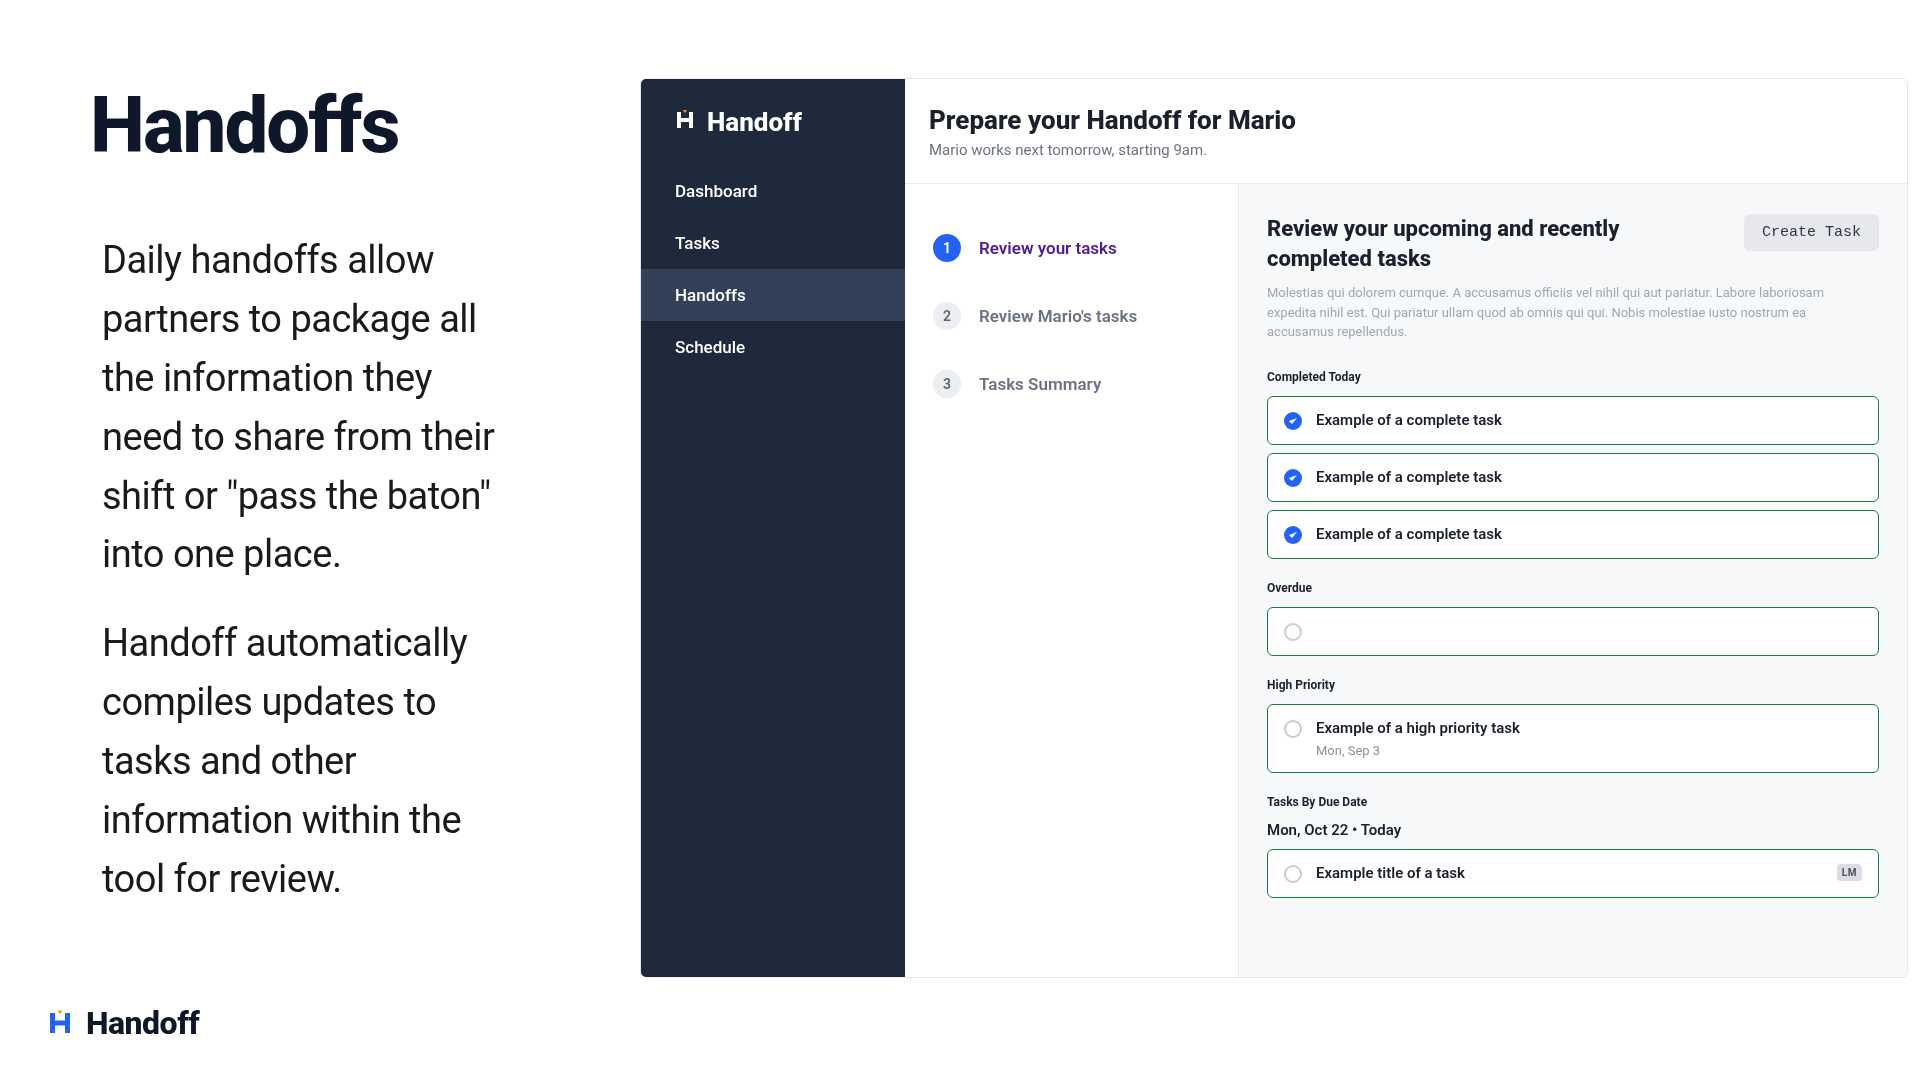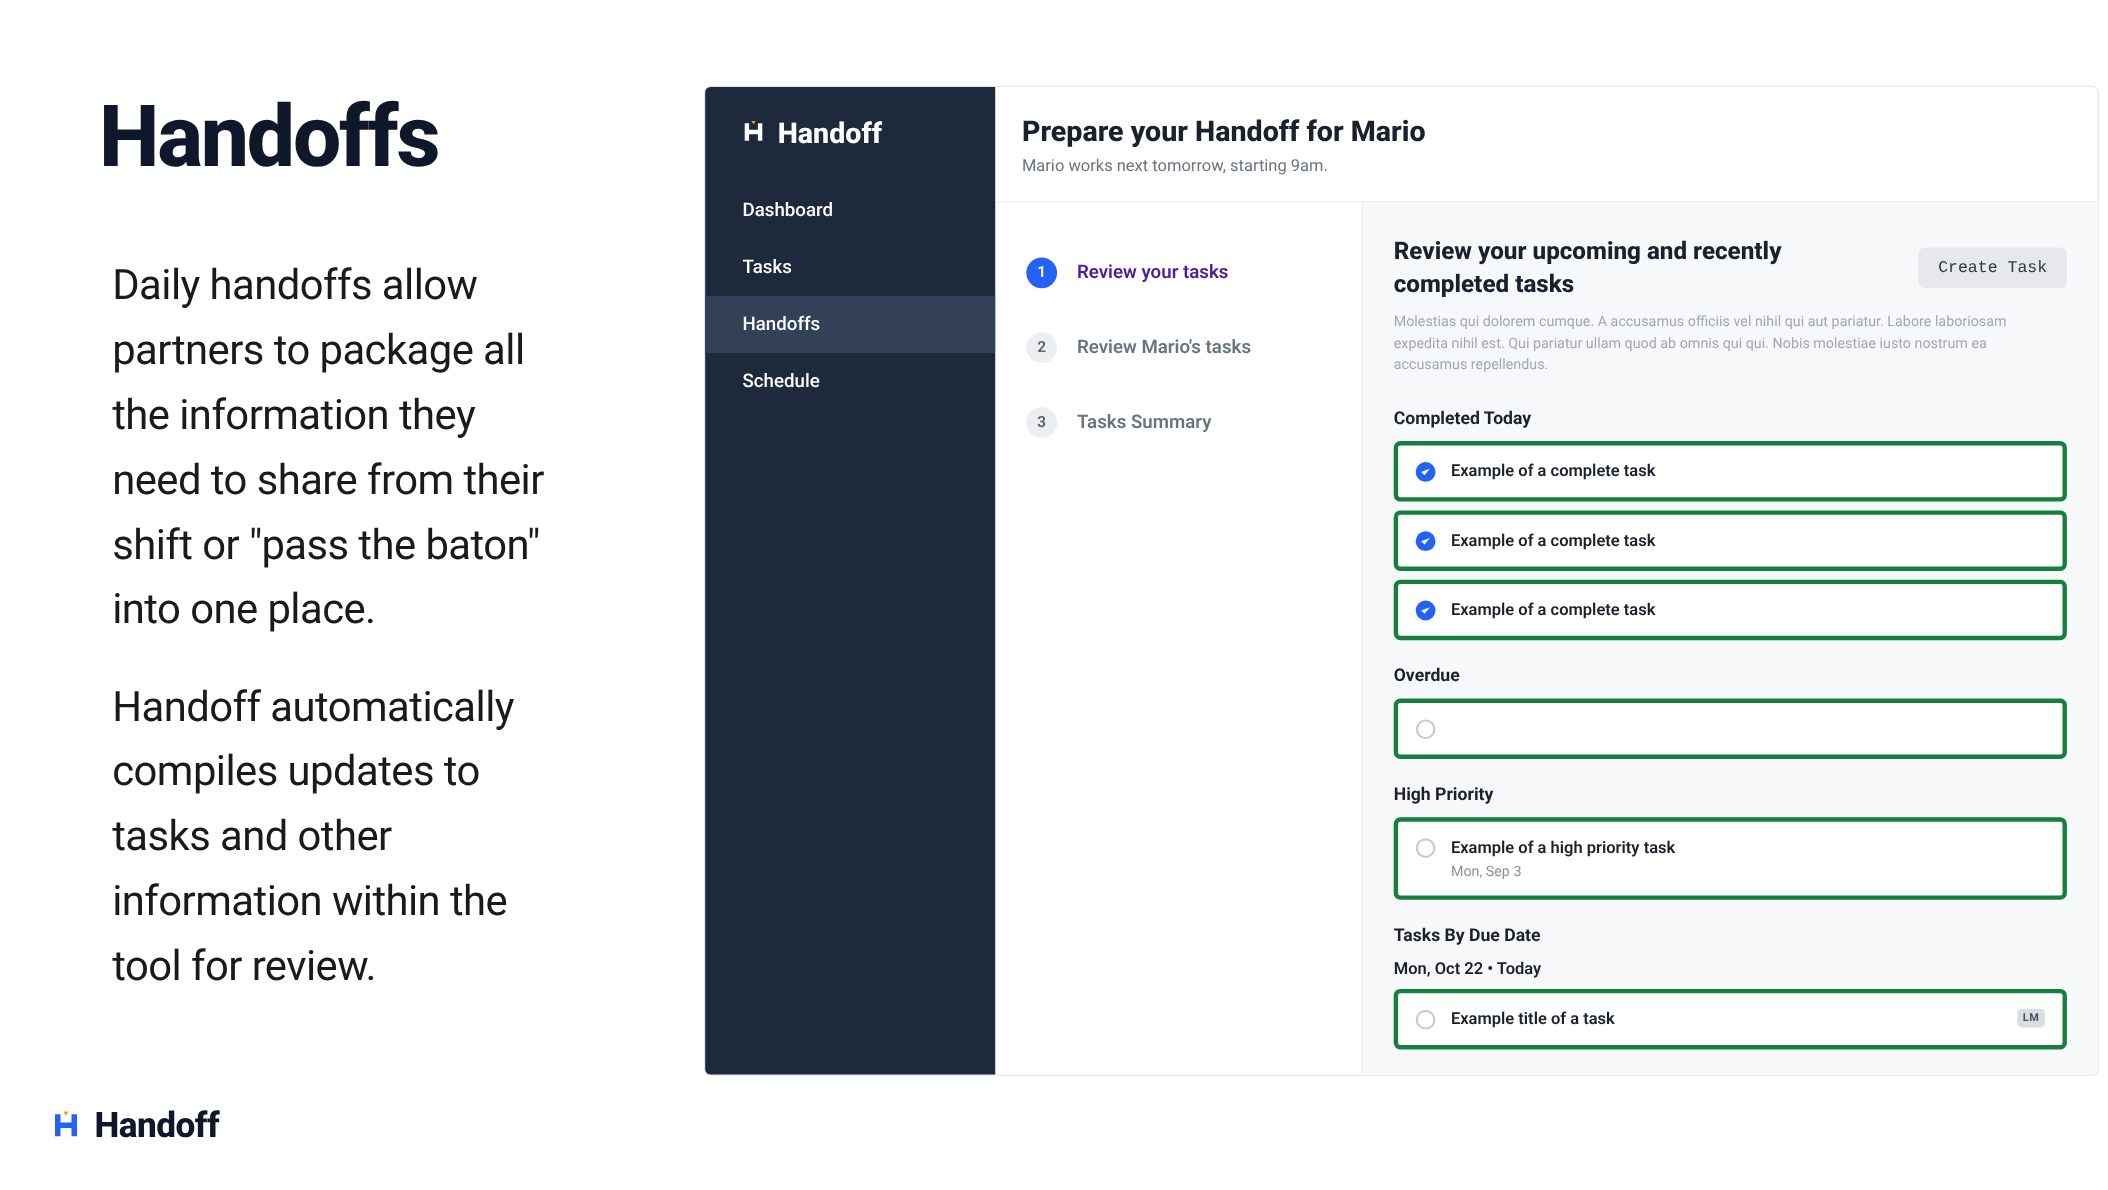--- a/index.html
+++ b/index.html
@@ -168,21 +168,21 @@
     }
 
     .tasks-col {
       flex: 1;
       padding: 30px 28px;
       overflow: hidden;
     }
     .tasks-header {
       display: flex;
       justify-content: space-between;
-      align-items: center;
+      align-items: flex-start;
       margin-bottom: 10px;
     }
     .tasks-title {
       font-size: 22px;
       font-weight: 800;
       color: #1a202c;
       line-height: 1.35;
       max-width: 380px;
     }
     .create-task-btn {
@@ -197,36 +197,36 @@
       font-family: Liberation Mono, monospace;
     }
     .tasks-desc {
       font-size: 13px;
       color: #a0a7b1;
       line-height: 1.5;
       margin-bottom: 28px;
       max-width: 560px;
     }
     .section-label {
-      font-size: 16px;
+      font-size: 12px;
       font-weight: 700;
       color: #1a202c;
       margin-bottom: 12px;
       margin-top: 22px;
     }
     .section-sublabel {
       font-size: 15px;
       font-weight: 600;
       color: #1a202c;
       margin-bottom: 10px;
       margin-top: 8px;
     }
     .task-card {
       background: #fff;
-      border: 4px solid #15803d;
+      border: 1px solid #15803d;
       border-radius: 6px;
       padding: 14px 16px;
       margin-bottom: 8px;
       display: flex;
       align-items: flex-start;
       gap: 14px;
     }
     .task-check {
       width: 18px;
       height: 18px;

